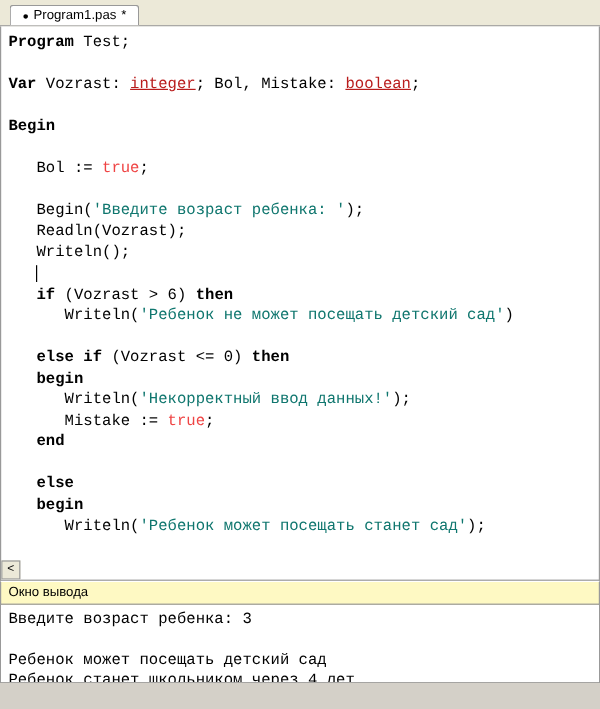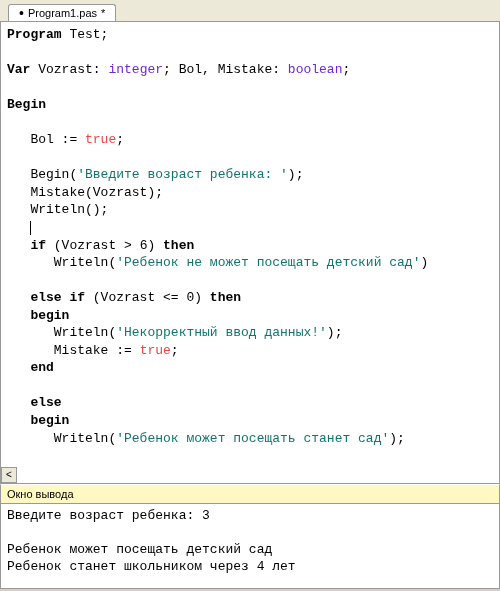--- a/index.html
+++ b/index.html
@@ -48,21 +48,21 @@
       position: relative;
     }
     .code {
       padding: 4px 6px;
       white-space: pre;
       line-height: 1.35;
       font-size: 13px;
       color: #000;
     }
     .kw { color: #000; font-weight: bold; }
-    .type { color: #6d28d9; }
+    .type { color: #b91c1c; text-decoration: underline; }
     .bool { color: #ef4444; }
     .str { color: #0f766e; }
     .cursor {
       display: inline-block;
       width: 1px;
       height: 14px;
       background: #000;
       vertical-align: middle;
     }
     .scroll-left {
@@ -84,21 +84,21 @@
       border-top: 1px solid #fff;
       padding: 3px 6px;
       font-family: Tahoma, Arial, sans-serif;
       font-size: 11px;
       height: 20px;
     }
     .output {
       background: #fff;
       border: 1px solid #999;
       border-top: none;
-      height: 85px;
+      height: 65px;
       padding: 4px 6px;
       white-space: pre;
       font-size: 13px;
       line-height: 1.3;
       overflow: auto;
     }
   </style>
 </head>
 <body>
 
@@ -113,21 +113,21 @@
 <div class="editor">
 <div class="code"><span class="kw">Program</span><span> Test;</span>
 <span></span>
 <span class="kw">Var</span><span> Vozrast: </span><span class="type">integer</span><span>; Bol, Mistake: </span><span class="type">boolean</span><span>;</span>
 <span></span>
 <span class="kw">Begin</span>
 <span></span>
 <span>   Bol := </span><span class="bool">true</span><span>;</span>
 <span></span>
 <span>   Begin(</span><span class="str">'Введите возраст ребенка: '</span><span>);</span>
-<span>   Mistake(Vozrast);</span>
+<span>   Readln(Vozrast);</span>
 <span>   Writeln();</span>
 <span>   </span><span class="cursor"></span>
 <span>   </span><span class="kw">if</span><span> (Vozrast &gt; 6) </span><span class="kw">then</span>
 <span>      Writeln(</span><span class="str">'Ребенок не может посещать детский сад'</span><span>)</span>
 <span></span>
 <span>   </span><span class="kw">else if</span><span> (Vozrast &lt;= 0) </span><span class="kw">then</span>
 <span>   </span><span class="kw">begin</span>
 <span>      Writeln(</span><span class="str">'Некорректный ввод данных!'</span><span>);</span>
 <span>      Mistake := </span><span class="bool">true</span><span>;</span>
 <span>   </span><span class="kw">end</span>

